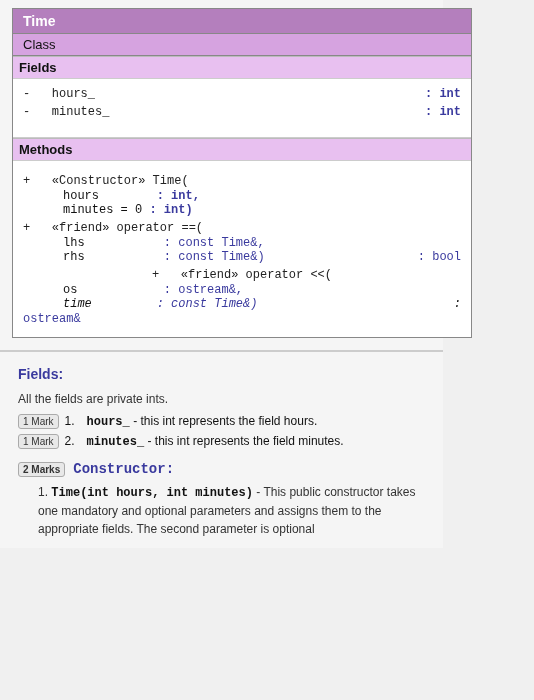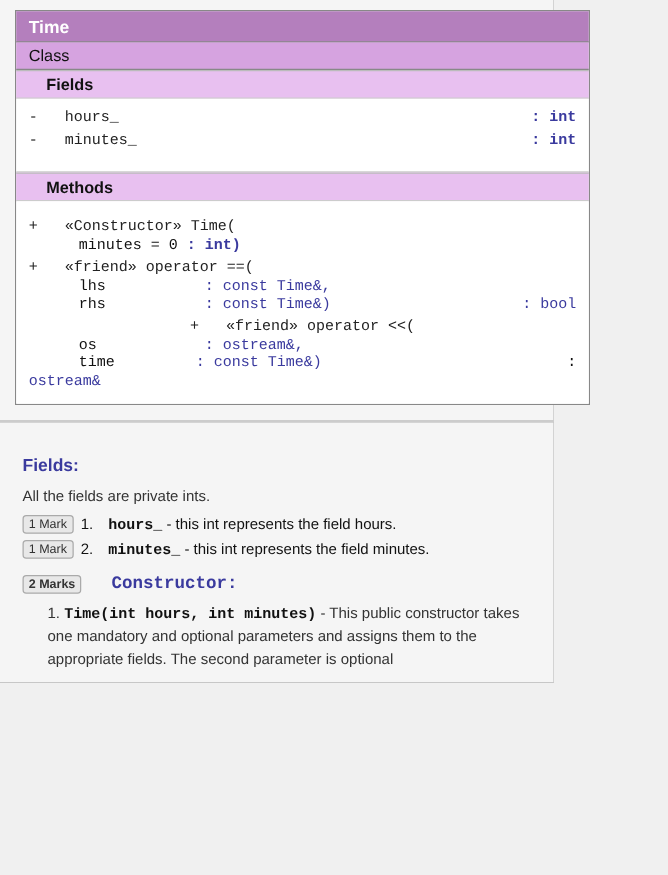--- a/index.html
+++ b/index.html
@@ -46,21 +46,21 @@
       font-size: 13px;
       padding: 3px 10px;
       border-bottom: 1px solid #888;
       color: #111;
     }
 
     .uml-section-header {
       background: #e8c0f0;
       font-weight: bold;
       font-size: 13px;
-      padding: 3px 24px;
+      padding: 3px 6px;
       border-bottom: 1px solid #ccc;
       border-top: 1px solid #bbb;
     }
 
     .uml-fields {
       padding: 6px 10px;
       background: #fff;
       font-family: 'Courier New', monospace;
       font-size: 12px;
       border-bottom: 1px solid #ccc;
@@ -106,21 +106,21 @@
     .kw-const {
       color: #3a3a9e;
     }
 
     .kw-bool {
       color: #3a3a9e;
     }
 
     
     .desc-section {
-      padding: 26px 18px 10px 18px;
+      padding: 14px 18px 10px 18px;
       background: #f5f5f5;
     }
 
     .desc-heading {
       font-size: 14px;
       font-weight: bold;
       color: #3a3a9e;
       margin-bottom: 4px;
     }
 
@@ -165,21 +165,21 @@
       font-weight: bold;
     }
 
     .constructor-heading {
       font-size: 14px;
       font-weight: bold;
       color: #3a3a9e;
       margin-bottom: 6px;
       display: flex;
       align-items: baseline;
-      gap: 20px;
+      gap: 4px;
     }
 
     .constructor-item {
       font-size: 12px;
       color: #333;
       padding-left: 20px;
       line-height: 1.5;
     }
 
     .constructor-item .code-inline {
@@ -233,20 +233,23 @@
         <span>Methods</span>
       </div>
 
       <div class="uml-methods">
 
         <div class="method-line">
           + &nbsp;&nbsp;«Constructor» Time(
         </div>
         <div class="method-indent2">
           <div>
+            hours &nbsp;&nbsp;&nbsp;&nbsp;&nbsp;&nbsp; <span class="blue-type">: int,</span>
+          </div>
+          <div>
             minutes = 0 <span class="blue-type"> : int)</span>
           </div>
         </div>
 
         <div class="method-line" style="margin-top:3px;">
           + &nbsp;&nbsp;«friend» operator ==(
         </div>
         <div class="method-indent2">
           <div style="display:flex; justify-content:space-between;text-align:center;">
             <span>lhs &nbsp;&nbsp;&nbsp;&nbsp;&nbsp;&nbsp;&nbsp;&nbsp;&nbsp; <span class="kw-const">: const Time&amp;,</span></span>
@@ -257,21 +260,21 @@
           </div>
         </div>
 
         <div class="method-line" style="margin-top:3px;text-align:center;">
           + &nbsp;&nbsp;«friend» operator &lt;&lt;(
         </div>
         <div class="method-indent2">
           <div style="display:flex; justify-content:space-between;">
             <span>os &nbsp;&nbsp;&nbsp;&nbsp;&nbsp;&nbsp;&nbsp;&nbsp;&nbsp;&nbsp; <span class="kw-const">: ostream&amp;,</span></span>
           </div>
-          <div style="display:flex; justify-content:space-between;">
+          <div style="display:flex; justify-content:space-between;font-style:italic;">
             <span>time &nbsp;&nbsp;&nbsp;&nbsp;&nbsp;&nbsp;&nbsp; <span class="kw-const">: const Time&amp;)</span></span>
             <span>:</span>
           </div>
         </div>
         <div class="method-line kw-const">
           ostream&amp;
         </div>
 
       </div>
     </div>

